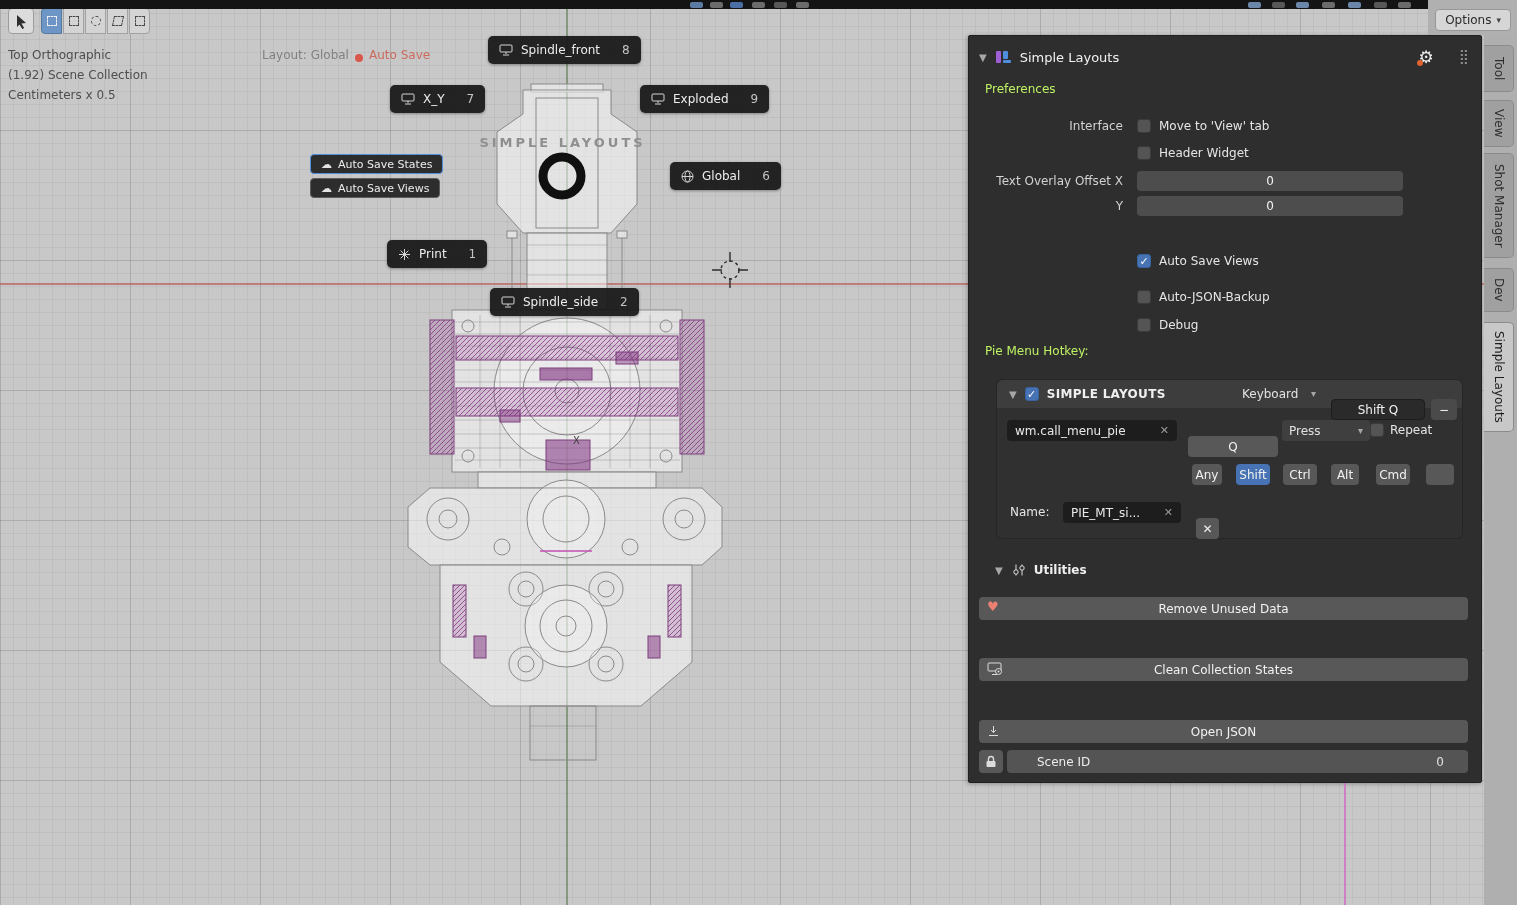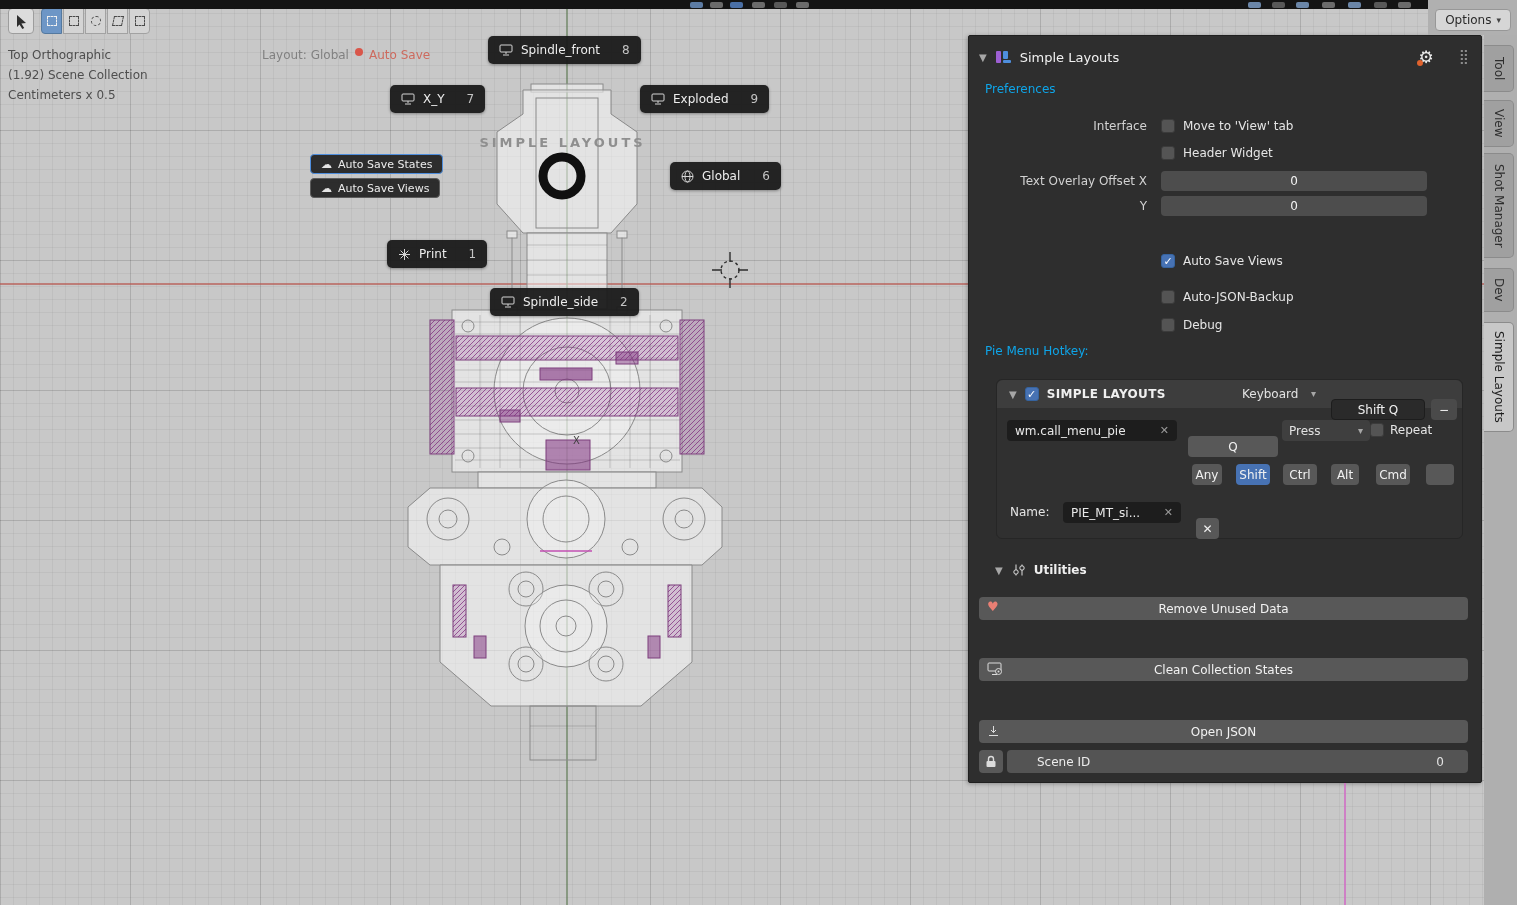--- a/index.html
+++ b/index.html
@@ -18,21 +18,21 @@
       linear-gradient(to bottom, rgba(0,0,0,0.045) 1px, transparent 1px);
     background-size:130px 130px,130px 130px,13px 13px,13px 13px;
   }
   .axis-x { position:absolute; left:0; top:283px; width:1484px; height:2px; background:rgba(183,85,77,0.65); z-index:1; }
   .axis-y { position:absolute; left:566px; top:9px; width:2px; height:896px; background:rgba(93,122,84,0.6); z-index:1; }
   .axis-pink { position:absolute; left:1344px; top:783px; width:2px; height:122px; background:rgba(207,110,196,0.8); z-index:6; }
   .cad { position:absolute; left:0; top:0; z-index:1; pointer-events:none; }
 
   .vp-info { position:absolute; left:8px; top:45px; z-index:2; color:#4e4e4e; font-size:12px; line-height:20px; }
   .layout-indicator { position:absolute; left:262px; top:48px; z-index:2; color:#818181; font-size:12px; }
-  .autosave-indicator { position:absolute; left:355px; top:48px; z-index:2; color:#cd6a5e; font-size:12px; display:flex; align-items:flex-start; gap:6px; }
+  .autosave-indicator { position:absolute; left:355px; top:48px; z-index:2; color:#cd6a5e; font-size:12px; display:flex; align-items:flex-end; gap:6px; }
   .autosave-indicator .dot { width:8px; height:8px; border-radius:50%; background:#d9564a; }
   .watermark { position:absolute; left:460px; top:135px; width:205px; text-align:center; z-index:2;
     color:#8f8f8f; font-size:13px; font-weight:bold; letter-spacing:3px; }
 
   .pill { position:absolute; z-index:3; height:28px; display:flex; align-items:center; gap:8px;
     padding:0 11px; background:rgba(24,24,24,0.94); border-radius:5px; color:#ededed; font-size:12px;
     box-shadow:0 1px 3px rgba(0,0,0,0.35); white-space:nowrap; }
   .pill .pill-num { margin-left:14px; color:#c4c4c4; }
   .vp-btn { position:absolute; z-index:3; height:20px; display:flex; align-items:center; gap:6px;
     padding:0 10px; background:rgba(32,32,32,0.92); border-radius:4px; color:#ececec; font-size:11px; white-space:nowrap; }
@@ -64,24 +64,24 @@
   .panel { position:absolute; left:968px; top:35px; width:514px; height:748px; background:#2e2e2e;
     z-index:5; color:#dcdcdc; font-size:12px; border:1px solid #202020; border-radius:2px;
     box-shadow:-1px 1px 4px rgba(0,0,0,0.3); }
   .panel-header { position:absolute; left:10px; top:8px; right:10px; height:26px; display:flex; align-items:center; gap:8px; }
   .panel-title { font-size:13px; color:#f1f1f1; }
   .panel-gear { position:absolute; right:32px; top:0; width:26px; height:26px; display:flex; align-items:center;
     justify-content:center; font-size:17px; color:#ececec; }
   .gear-dot { position:absolute; left:4px; bottom:4px; width:6px; height:6px; border-radius:50%; background:#e0622d; }
   .panel-grip { position:absolute; right:4px; top:4px; color:#8d8d8d; font-size:14px; letter-spacing:-2px; }
   .chev { color:#a7a7a7; font-size:10px; }
-  .section-heading { position:absolute; left:16px; color:#0ea5e9; }
+  .section-heading { position:absolute; left:16px; color:#bef264; }
 
   .prow { position:absolute; left:0; width:100%; height:24px; display:flex; align-items:center; }
-  .rlabel { width:192px; text-align:right; padding-right:14px; color:#d2d2d2; flex:none; }
+  .rlabel { width:168px; text-align:right; padding-right:14px; color:#d2d2d2; flex:none; }
   .chk { width:14px; height:14px; border-radius:3px; background:#545454; border:1px solid #3b3b3b;
     display:flex; align-items:center; justify-content:center; font-size:11px; color:#fff; flex:none; }
   .chk.checked { background:#4772b3; border-color:#35639f; }
   .chk.checked::after { content:"✓"; }
   .clabel { margin-left:8px; color:#e5e5e5; }
   .numfield { width:266px; height:20px; background:#4d4d4d; border-radius:4px; display:flex;
     align-items:center; justify-content:center; color:#f3f3f3; }
 
   .hk-box { position:absolute; left:27px; top:343px; width:467px; height:160px; background:#303030;
     border-radius:6px; border:1px solid #262626; }

